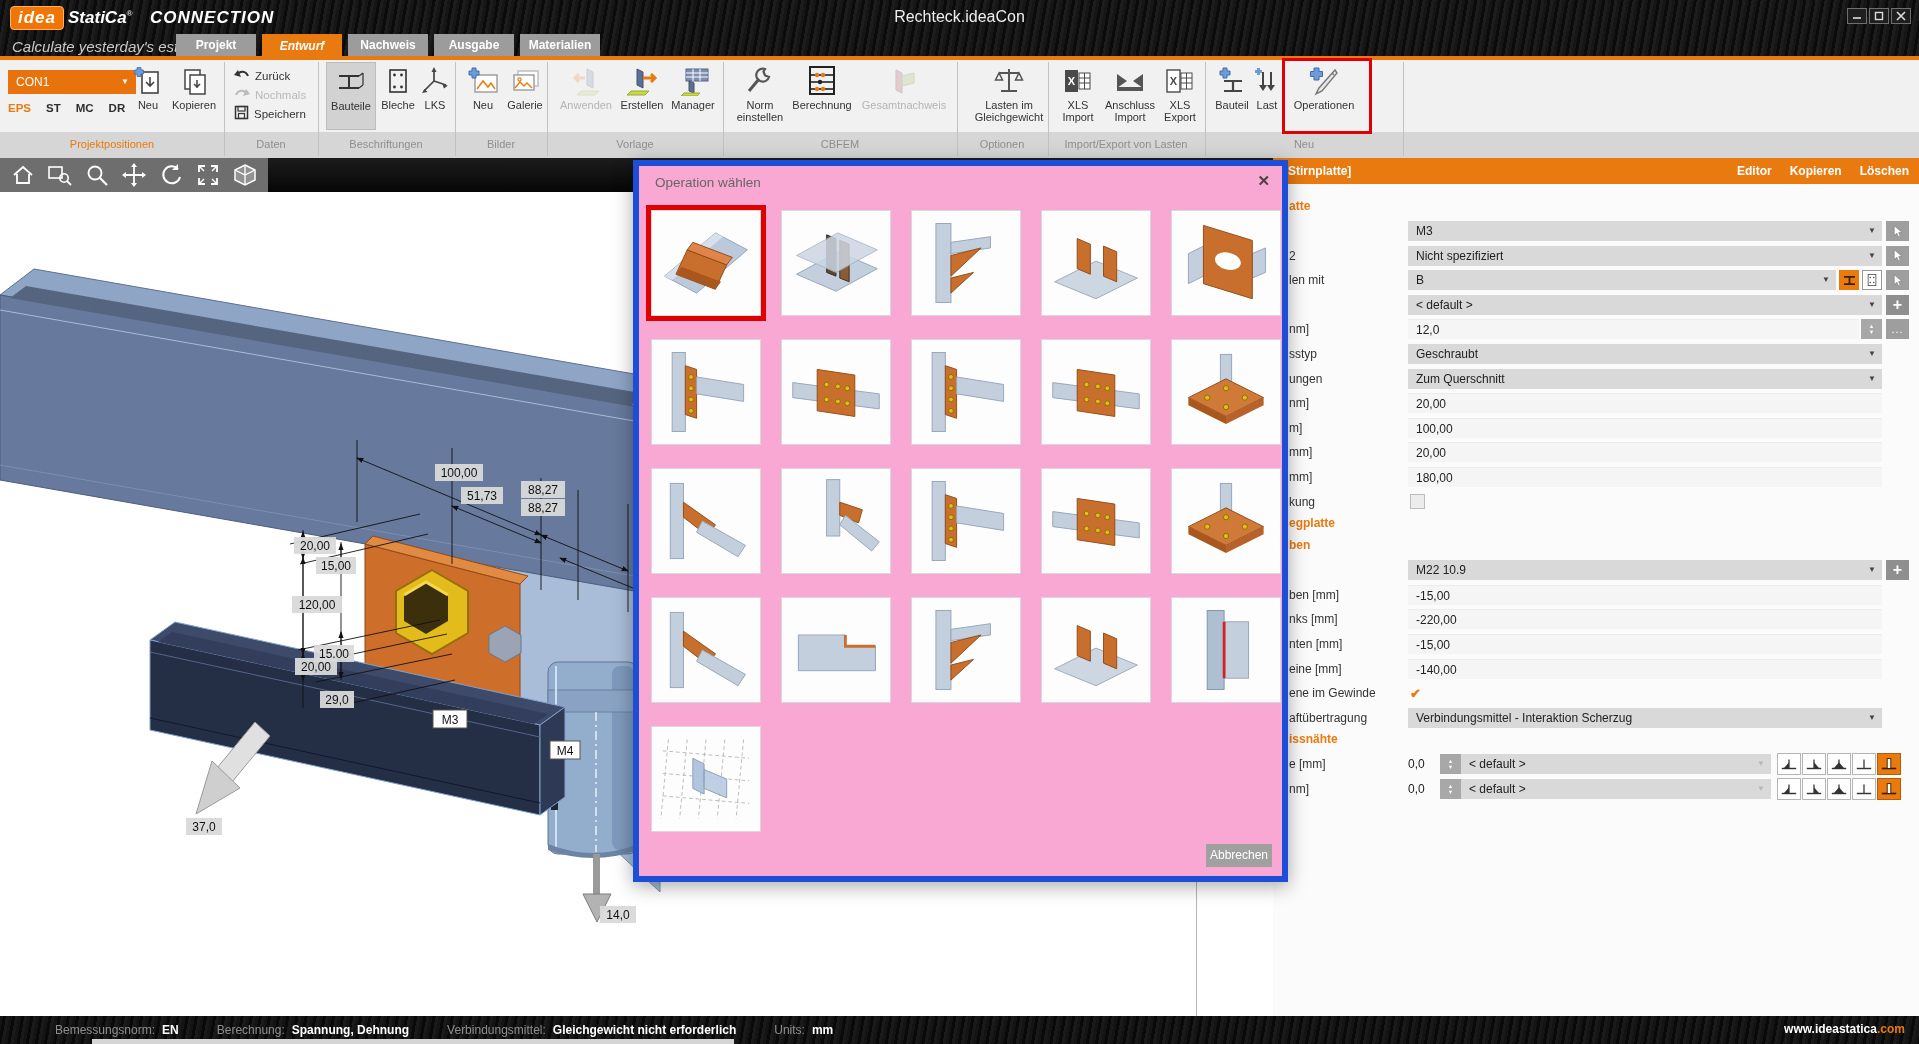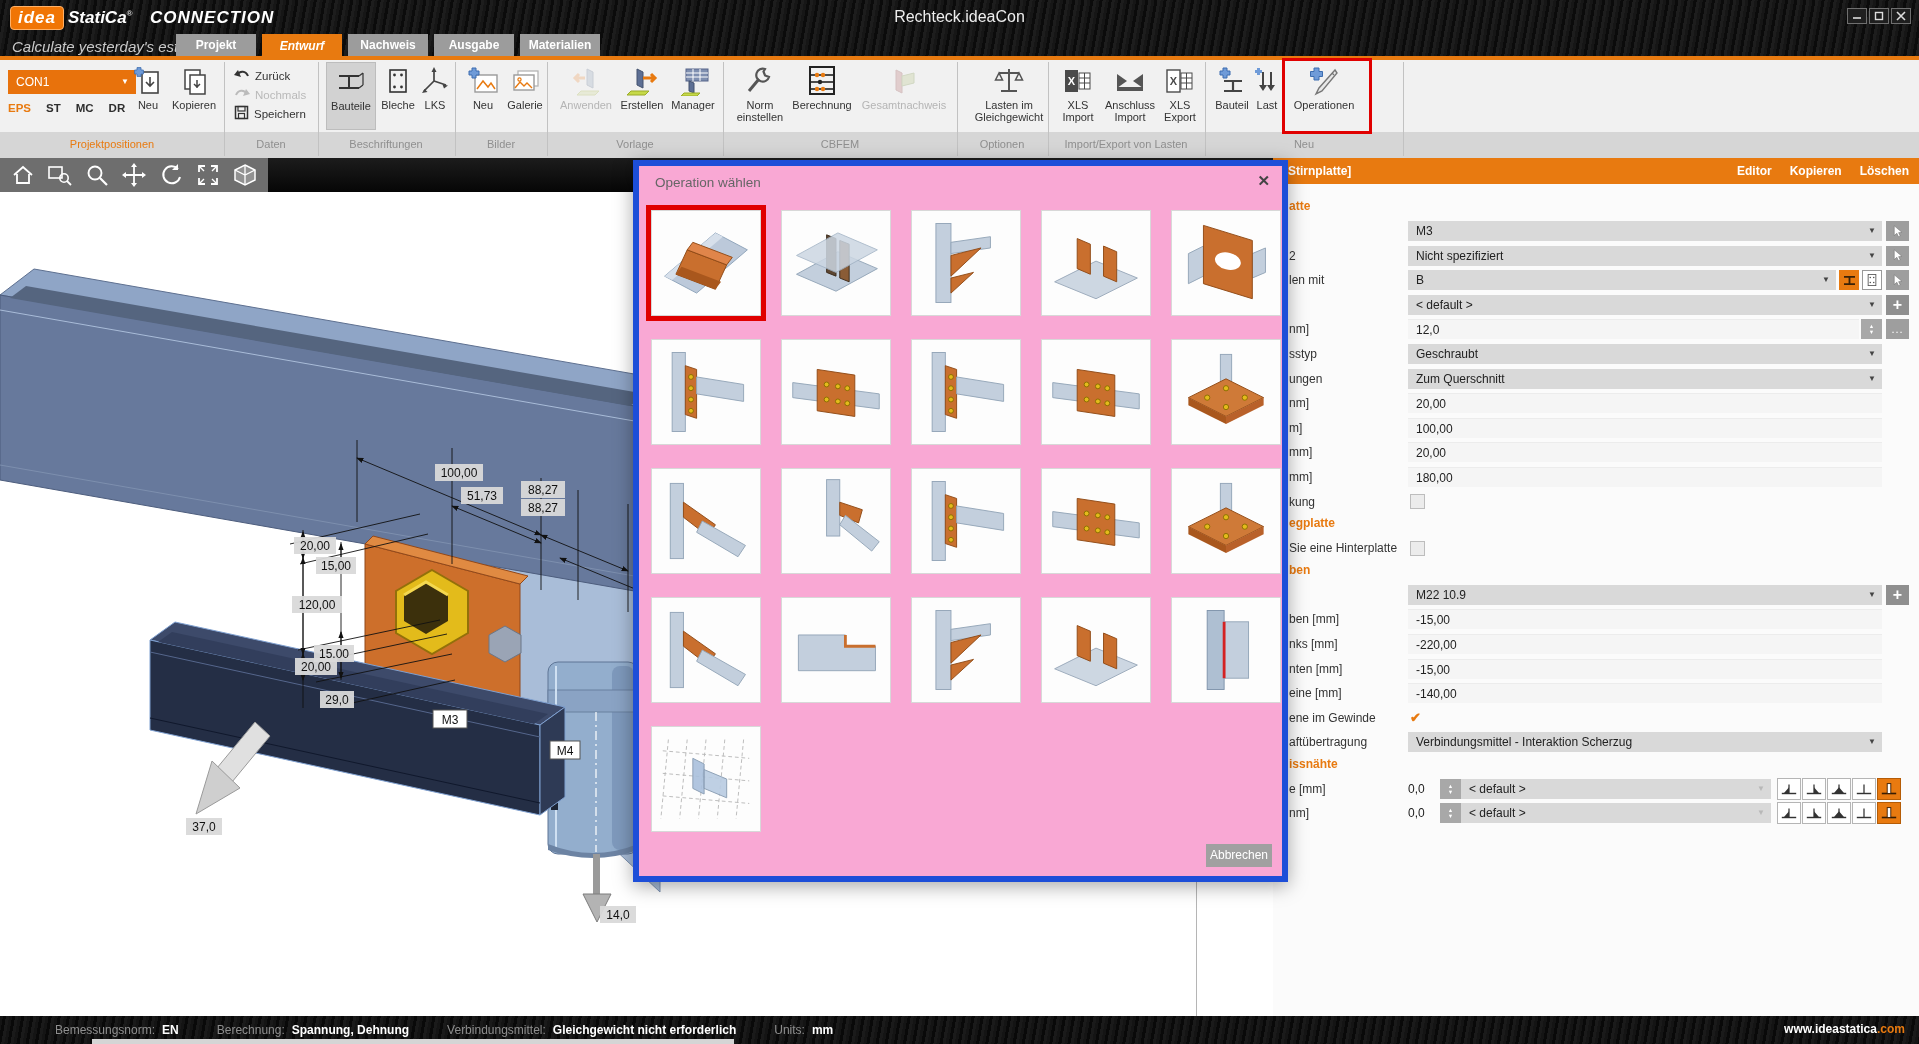--- a/index.html
+++ b/index.html
@@ -809,24 +809,20 @@
         </div>
         <div class="prow">
           <div class="plabel">mm]</div>
           <div class="pfield">180,00</div>
         </div>
         <div class="prow">
           <div class="plabel">kung</div>
           <div class="pcheck"></div>
         </div>
         <div class="pheading">egplatte</div>
-        <div class="prow">
-          <div class="plabel">Sie eine Hinterplatte</div>
-          <div class="pcheck"></div>
-        </div>
         <div class="pheading">ben</div>
         <div class="prow">
           <div class="plabel"></div>
           <div class="pdd"><div style="display: inline;">M22 10.9</div><div class="caret">▼</div></div>
           <div class="tbtn tbtn-plus">+</div>
         </div>
         <div class="prow">
           <div class="plabel">ben [mm]</div>
           <div class="pfield">-15,00</div>
         </div>

